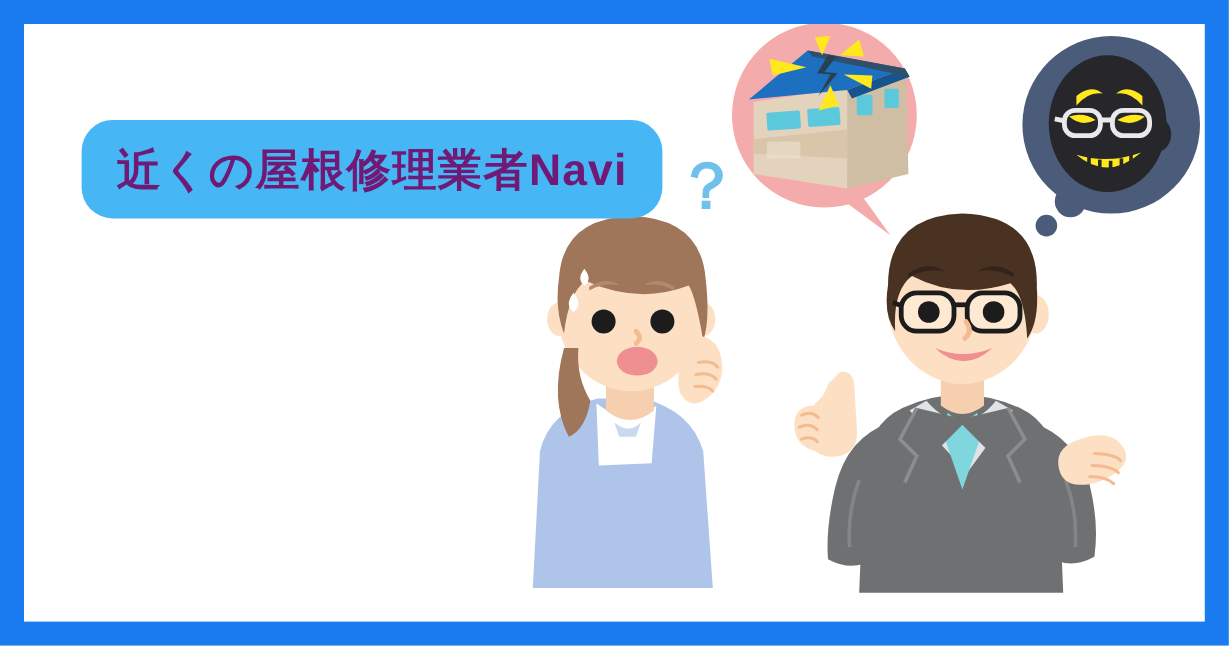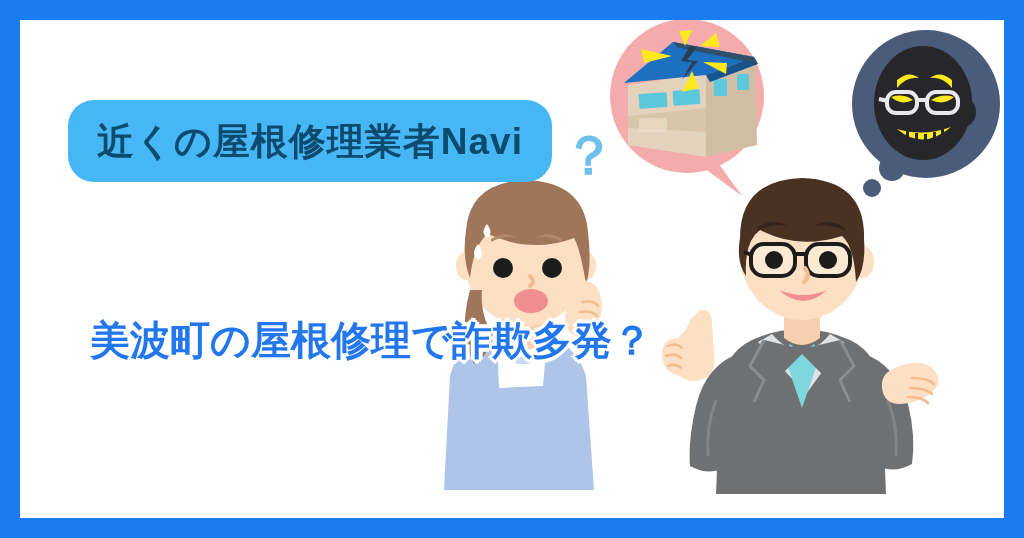--- a/index.html
+++ b/index.html
@@ -8,21 +8,21 @@
 
   .stage{position:relative;width:1024px;height:538px;background:#1a7cf0;
          box-sizing:border-box;overflow:hidden;}
   .canvas{position:absolute;left:20px;top:20px;width:984px;height:498px;
           background:#ffffff;overflow:hidden;}
 
   
   .badge{position:absolute;left:48px;top:80px;width:484px;height:82px;
          background:#46b6f5;border-radius:26px;display:flex;align-items:center;
          justify-content:center;}
-  .badge-label{color:#0c4a6e;font-size:37px;font-weight:bold;letter-spacing:1px;
+  .badge-label{color:#701a75;font-size:37px;font-weight:bold;letter-spacing:1px;
                line-height:1;white-space:nowrap;}
 
   .qmark{position:absolute;left:542px;top:108px;color:#6fc0ea;font-size:54px;
          font-weight:bold;line-height:1;}
 
   
   .headline-sub{position:absolute;left:70px;top:300px;font-size:40px;
         font-weight:bold;color:#2277ee;white-space:nowrap;letter-spacing:0px;
         line-height:1;
         text-shadow:
@@ -219,17 +219,16 @@
         </g>
       </g>
     </svg>
 
     <div class="badge z-badge">
       <span class="badge-label">近くの屋根修理業者Navi</span>
     </div>
 
     <div class="qmark z-badge">？</div>
 
-    <div class="headline-sub z-text">美波町の屋根修理で詐欺多発？</div>
 
 
   </div>
 </div>
 
 </body></html>

